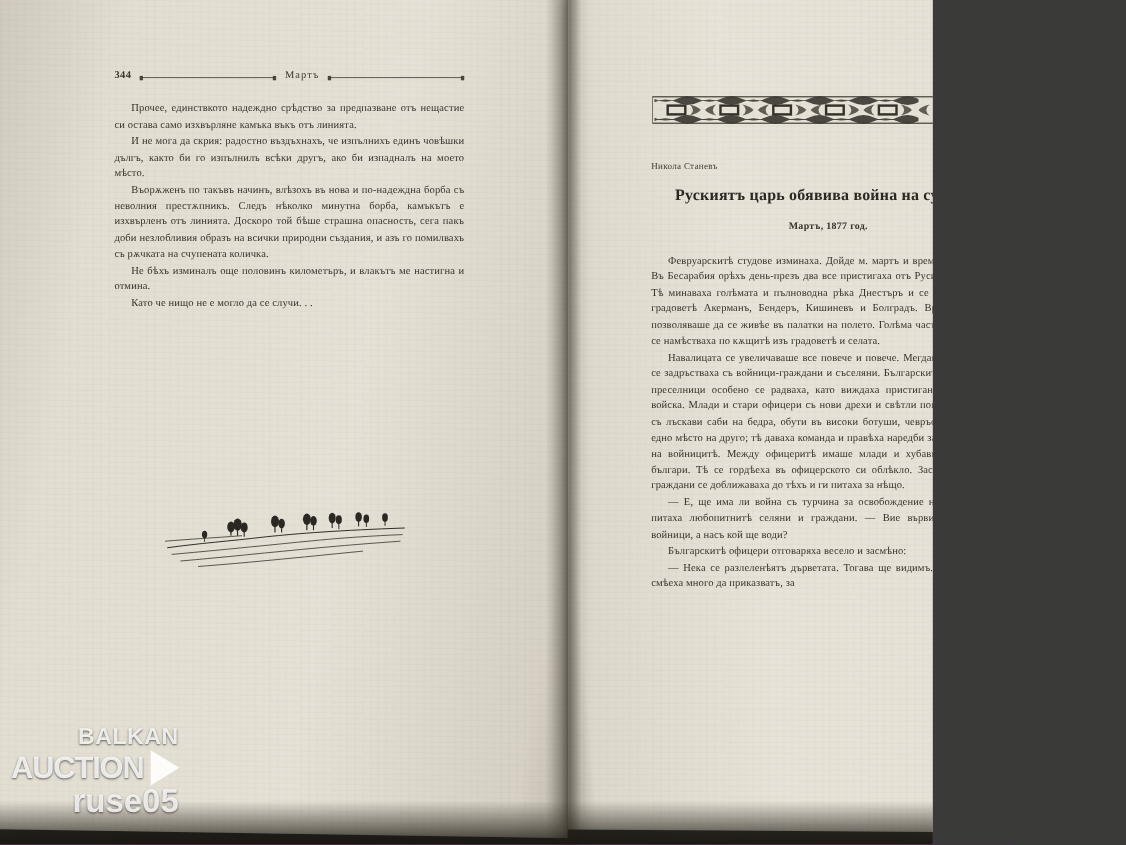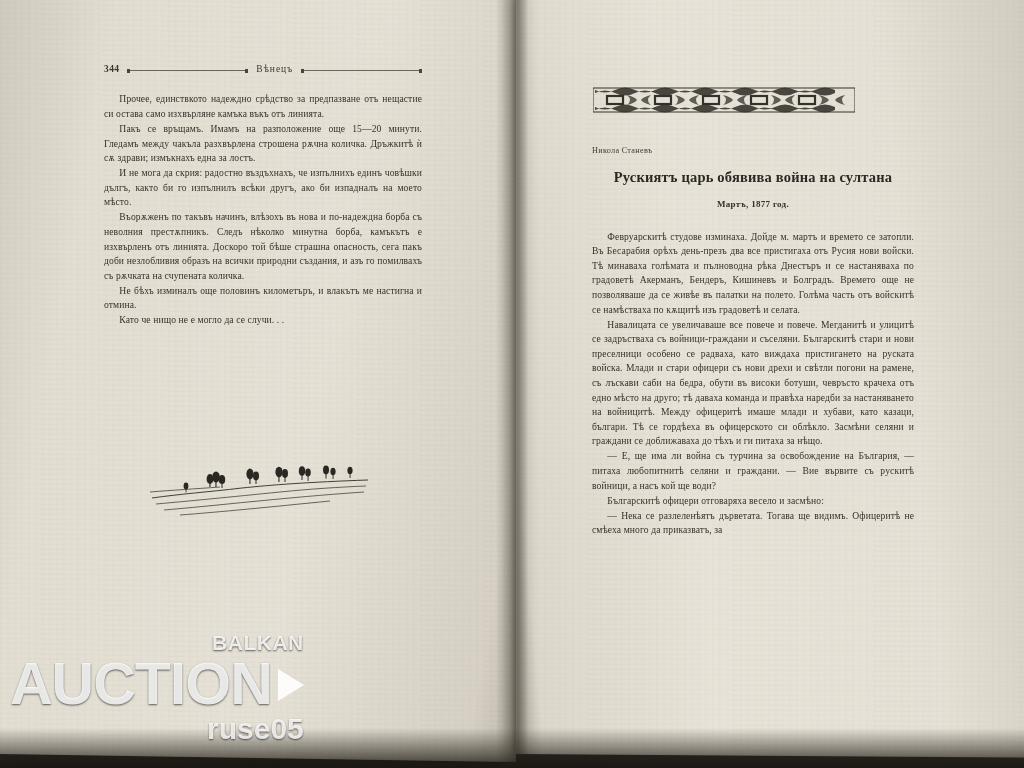--- a/index.html
+++ b/index.html
@@ -2,21 +2,21 @@
 <html><head>
 <meta charset="utf-8">
 <style>
   html, body {
     margin: 0;
     padding: 0;
     background: #3a3a38;
   }
   #stage {
     position: relative;
-    width: 1024px;
+    width: 848px;
     height: 768px;
     overflow: hidden;
     background: #d946ef;
     font-family: "Liberation Serif", serif;
   }
 
   
   .bg {
     position: absolute;
     inset: 0;
@@ -186,21 +186,21 @@
     bottom: 24px;
     color: rgba(255,255,255,.86);
     font-family: "Liberation Sans", sans-serif;
     line-height: 1;
     text-shadow: 0 1px 2px rgba(0,0,0,.6);
     pointer-events: none;
     text-align: right;
   }
   #wm-top { font-size: 21px; font-weight: bold; letter-spacing: .5px; }
   #wm-mid {
-    font-size: 59px; font-weight: bold; letter-spacing: -1px;
+    font-size: 28px; font-weight: bold; letter-spacing: -1px;
     display: flex; align-items: center; gap: 6px; margin-top: 2px;
   }
   #wm-play {
     width: 0; height: 0;
     border-left: 26px solid rgba(255,255,255,.9);
     border-top: 16px solid transparent;
     border-bottom: 16px solid transparent;
   }
   #wm-bot { font-size: 30px; font-weight: bold; letter-spacing: 0px; margin-top: 0; opacity: .95;}
 </style>
@@ -217,25 +217,24 @@
   <div class="page" id="page-right">
     <div class="grain"></div>
   </div>
 
   <div class="gutter"></div>
 
   <div class="textcol" id="left-content">
     <div class="runhead">
       <span class="pno">344</span>
       <span class="rule"></span>
-      <span class="title">Вѣнецъ</span>
+      <span class="title">Мартъ</span>
       <span class="rule"></span>
     </div>
     <p class="par">Прочее, единствкото надеждно срѣдство за предпазване отъ нещастие си остава само изхвърляне камъка въкъ отъ линията.</p>
-    <p class="par">Пакъ се връщамъ. Имамъ на разположение още 15—20 минути. Гледамъ между чакъла разхвърлена строшена рѫчна количка. Дръжкитѣ ѝ сѫ здрави; измъкнахъ една за лостъ.</p>
     <p class="par">И не мога да скрия: радостно въздъхнахъ, че изпълнихъ единъ човѣшки дългъ, както би го изпълнилъ всѣки другъ, ако би изпадналъ на моето мѣсто.</p>
     <p class="par">Въорѫженъ по такъвъ начинъ, влѣзохъ въ нова и по-надеждна борба съ неволния престѫпникъ. Следъ нѣколко минутна борба, камъкътъ е изхвърленъ отъ линията. Доскоро той бѣше страшна опасность, сега пакъ доби незлобливия образъ на всички природни създания, и азъ го помилвахъ съ рѫчката на счупената количка.</p>
     <p class="par">Не бѣхъ изминалъ още половинъ километъръ, и влакътъ ме настигна и отмина.</p>
     <p class="par">Като че нищо не е могло да се случи. . .</p>
   </div>
 
   <svg id="vignette" viewBox="0 0 220 70">
     <g stroke="#2f2c26" fill="none" stroke-width="0.7">
       <path d="M2 46 C 30 42, 58 40, 92 36 C 120 33, 160 30, 218 28" stroke-width="0.9"></path>
       <path d="M6 52 C 40 49, 80 45, 130 40 C 160 37, 190 35, 216 34"></path>

